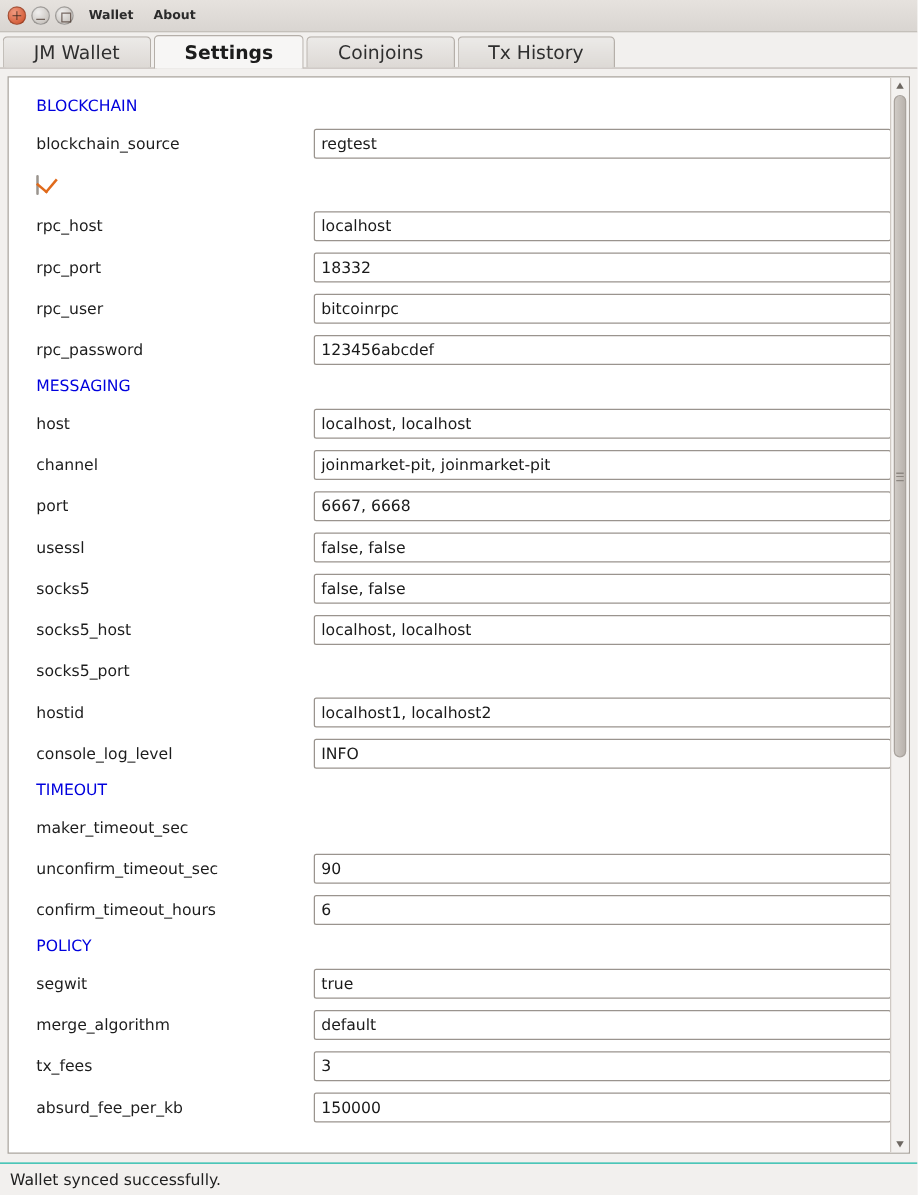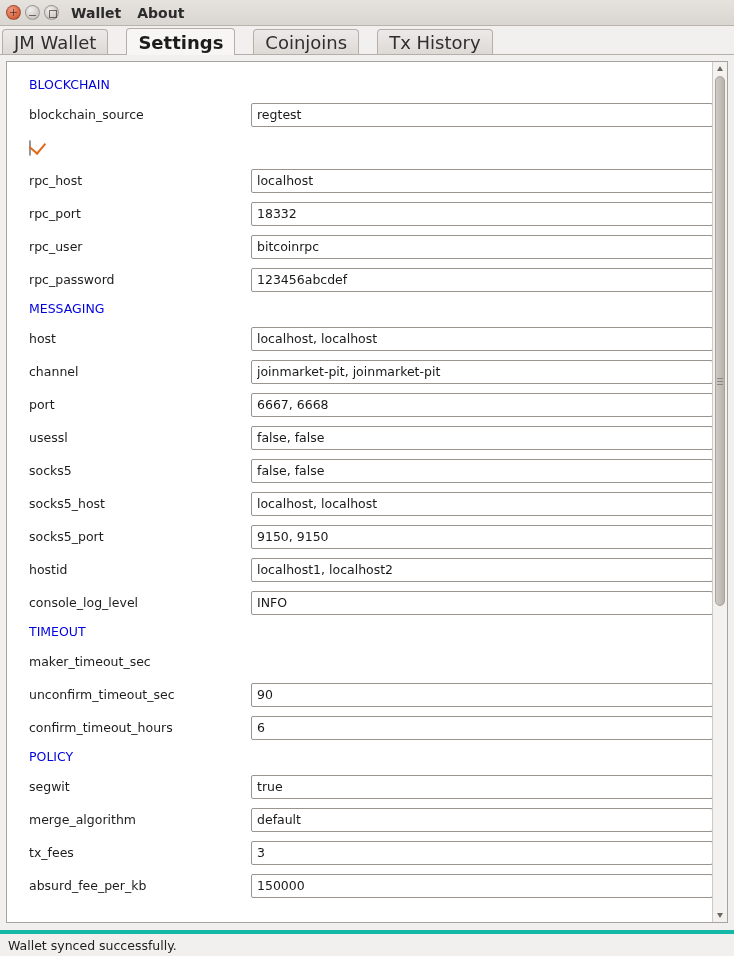--- a/index.html
+++ b/index.html
@@ -63,48 +63,48 @@
     width: 6px; height: 6px;
     border: 1px solid rgba(60,40,30,0.65);
     background: none;
   }
   .menu {
     display: flex;
     align-items: center;
     gap: 12px;
   }
   .menu-item {
-    font-size: 14px;
+    font-size: 10px;
     color: #2b2b2b;
     font-weight: bold;
     padding: 1px 2px;
   }
 
   
   .tabbar {
     height: 29px;
     background: #f2f0ee;
     border-bottom: 1px solid #b5afa9;
     display: flex;
     align-items: flex-end;
     padding-left: 2px;
     box-sizing: border-box;
   }
   .tab {
     height: 25px;
     line-height: 25px;
-    padding: 0 11px;
-    font-size: 18px;
+    padding: 0 24px;
+    font-size: 15px;
     color: #2f2f2f;
     background: linear-gradient(to bottom, #eceae8, #ddd9d5);
     border: 1px solid #b5afa9;
     border-bottom: none;
     border-top-left-radius: 4px;
     border-top-right-radius: 4px;
-    margin-right: 18px;
+    margin-right: 2px;
     box-sizing: border-box;
   }
   .tab.active {
     background: #f7f6f5;
     height: 27px;
     line-height: 27px;
     font-weight: bold;
     color: #1c1c1c;
     position: relative;
     z-index: 2;
@@ -238,21 +238,21 @@
     background:
       linear-gradient(to bottom, #8d8781 0 1px, transparent 1px 3px,
                       #8d8781 3px 4px, transparent 4px 6px,
                       #8d8781 6px 7px);
   }
 
   
   .statusbar {
     height: 26px;
     background: #f2f0ee;
-    border-top: 4px solid #14b8a6;
+    border-top: 1px solid #14b8a6;
     display: flex;
     align-items: center;
     padding-left: 8px;
     font-size: 12.5px;
     color: #212121;
     box-sizing: border-box;
   }
 </style>
 </head>
 <body>
@@ -363,23 +363,20 @@
 
       <div class="row">
         <div class="row-label">socks5_host</div>
         <div class="row-field">
           <input class="txt" type="text" value="localhost, localhost" style="">
         </div>
       </div>
 
       <div class="row">
         <div class="row-label">socks5_port</div>
-        <div class="row-field">
-          <input class="txt" type="text" value="9150, 9150" style="">
-        </div>
       </div>
 
       <div class="row">
         <div class="row-label">hostid</div>
         <div class="row-field">
           <input class="txt" type="text" value="localhost1, localhost2" style="">
         </div>
       </div>
 
 

